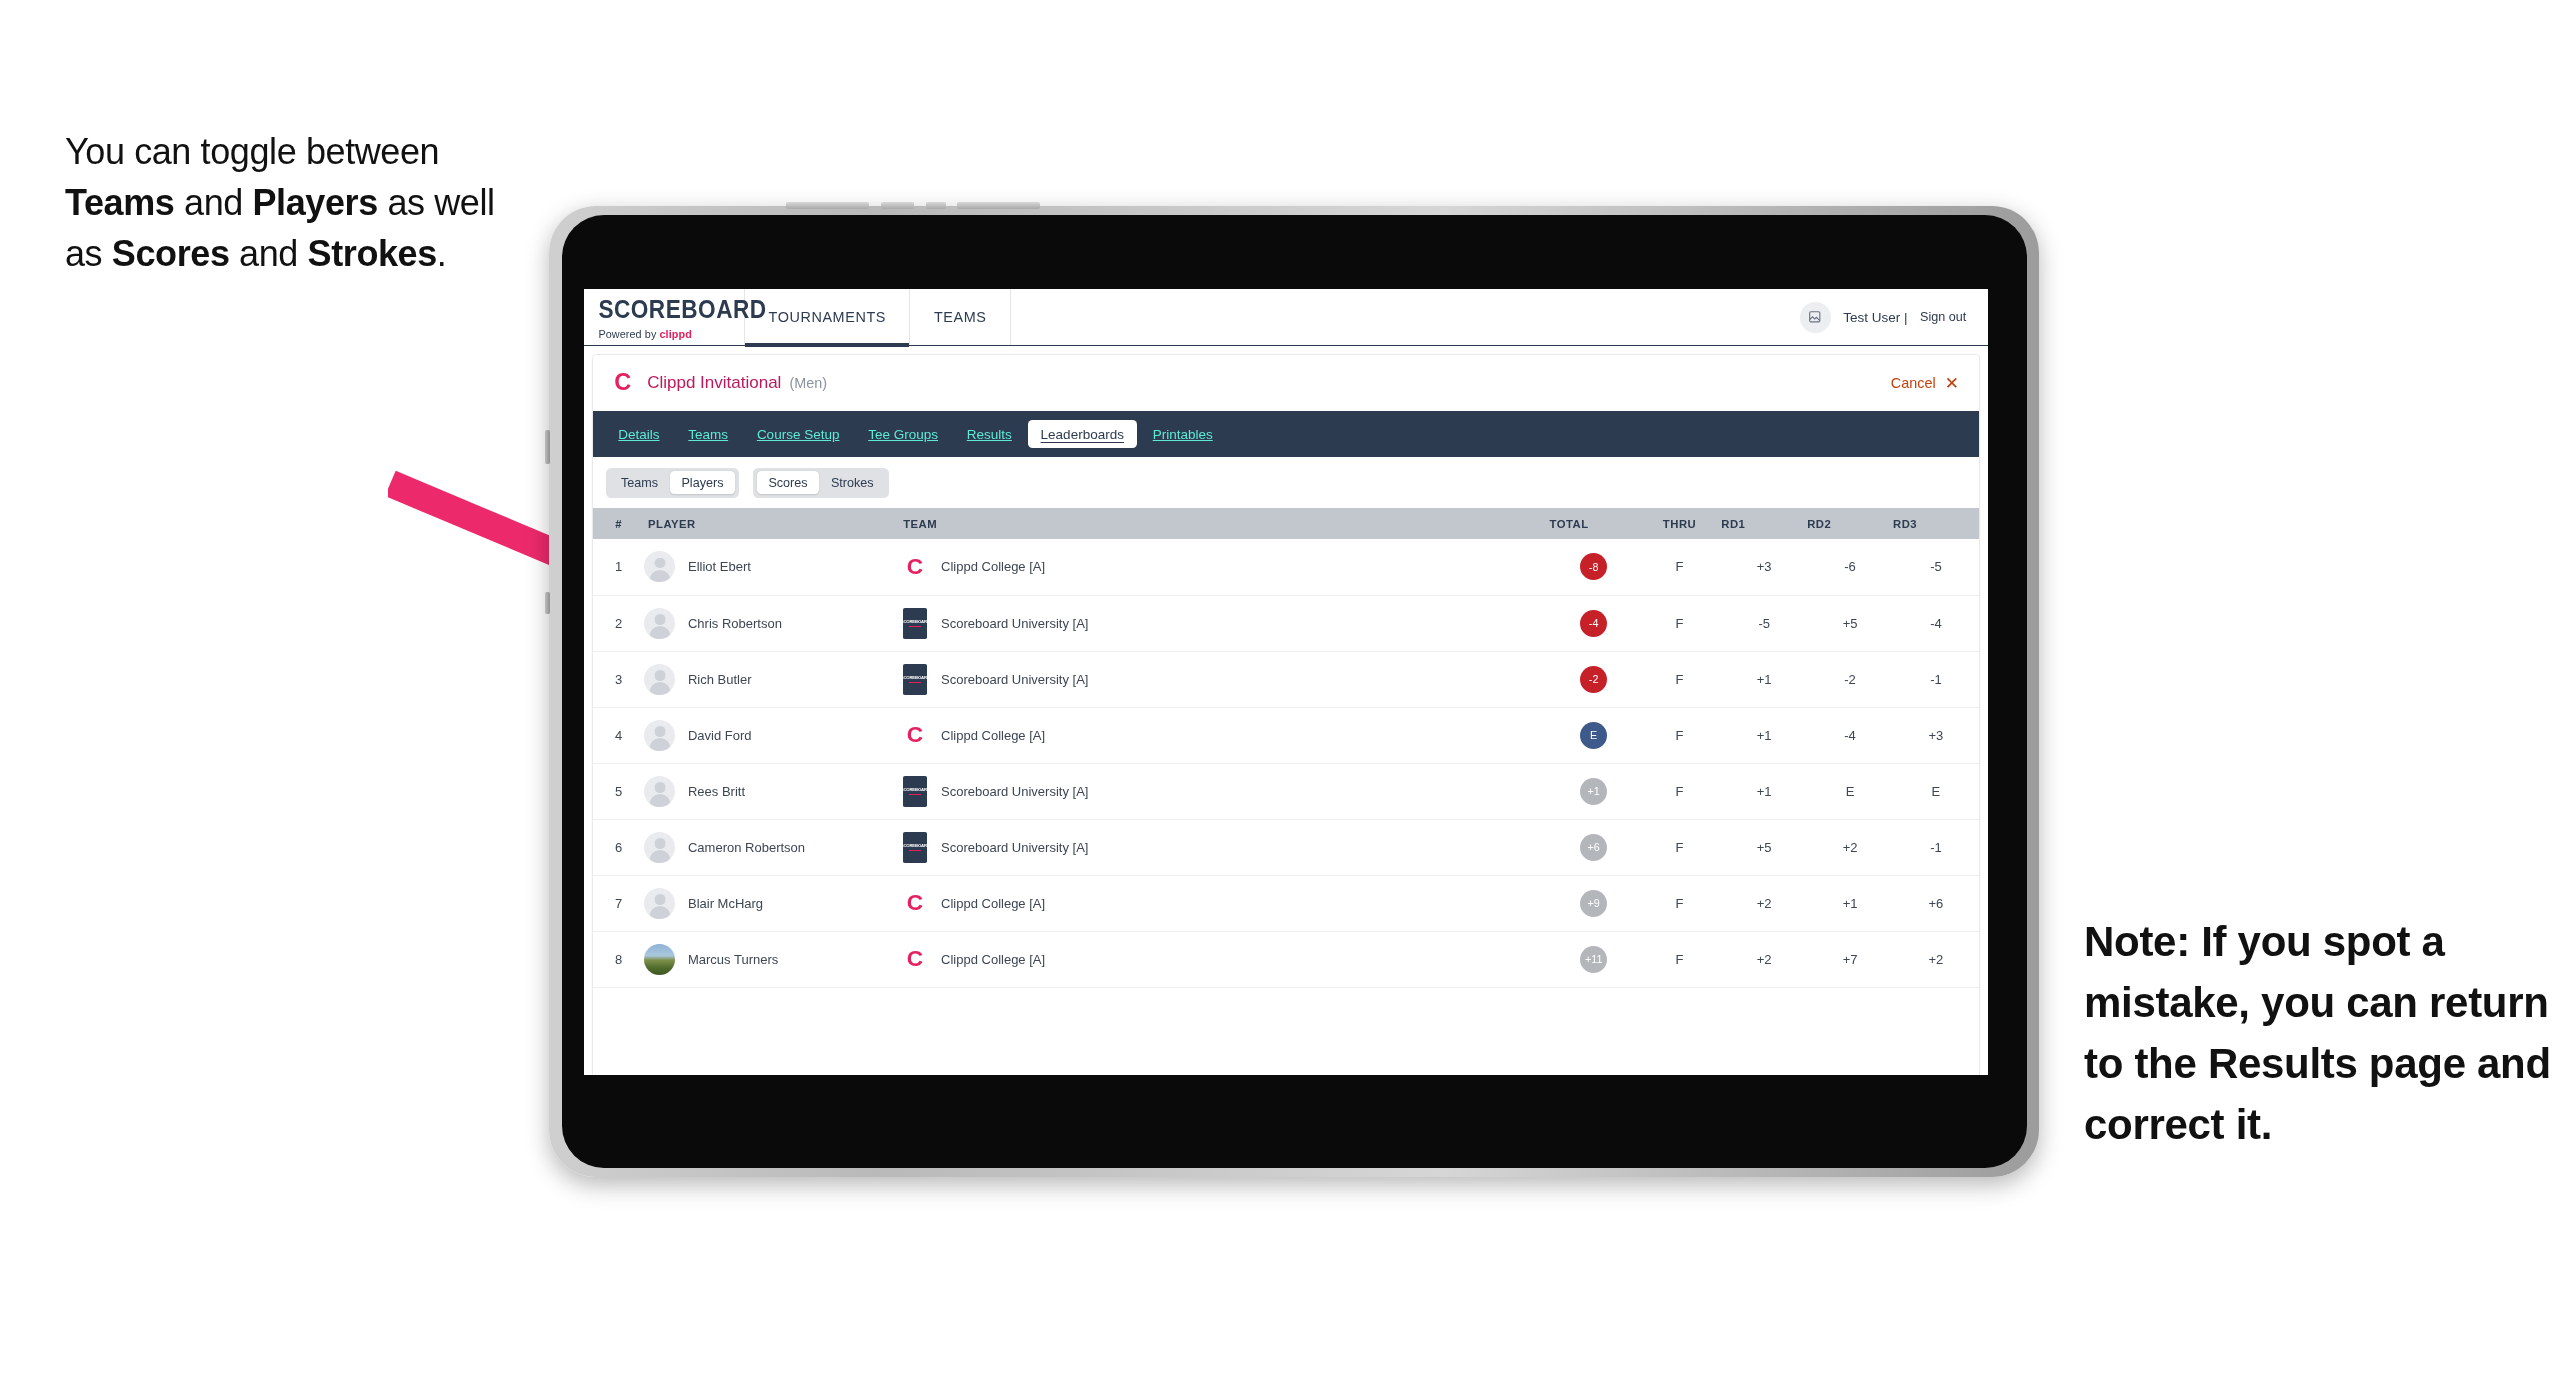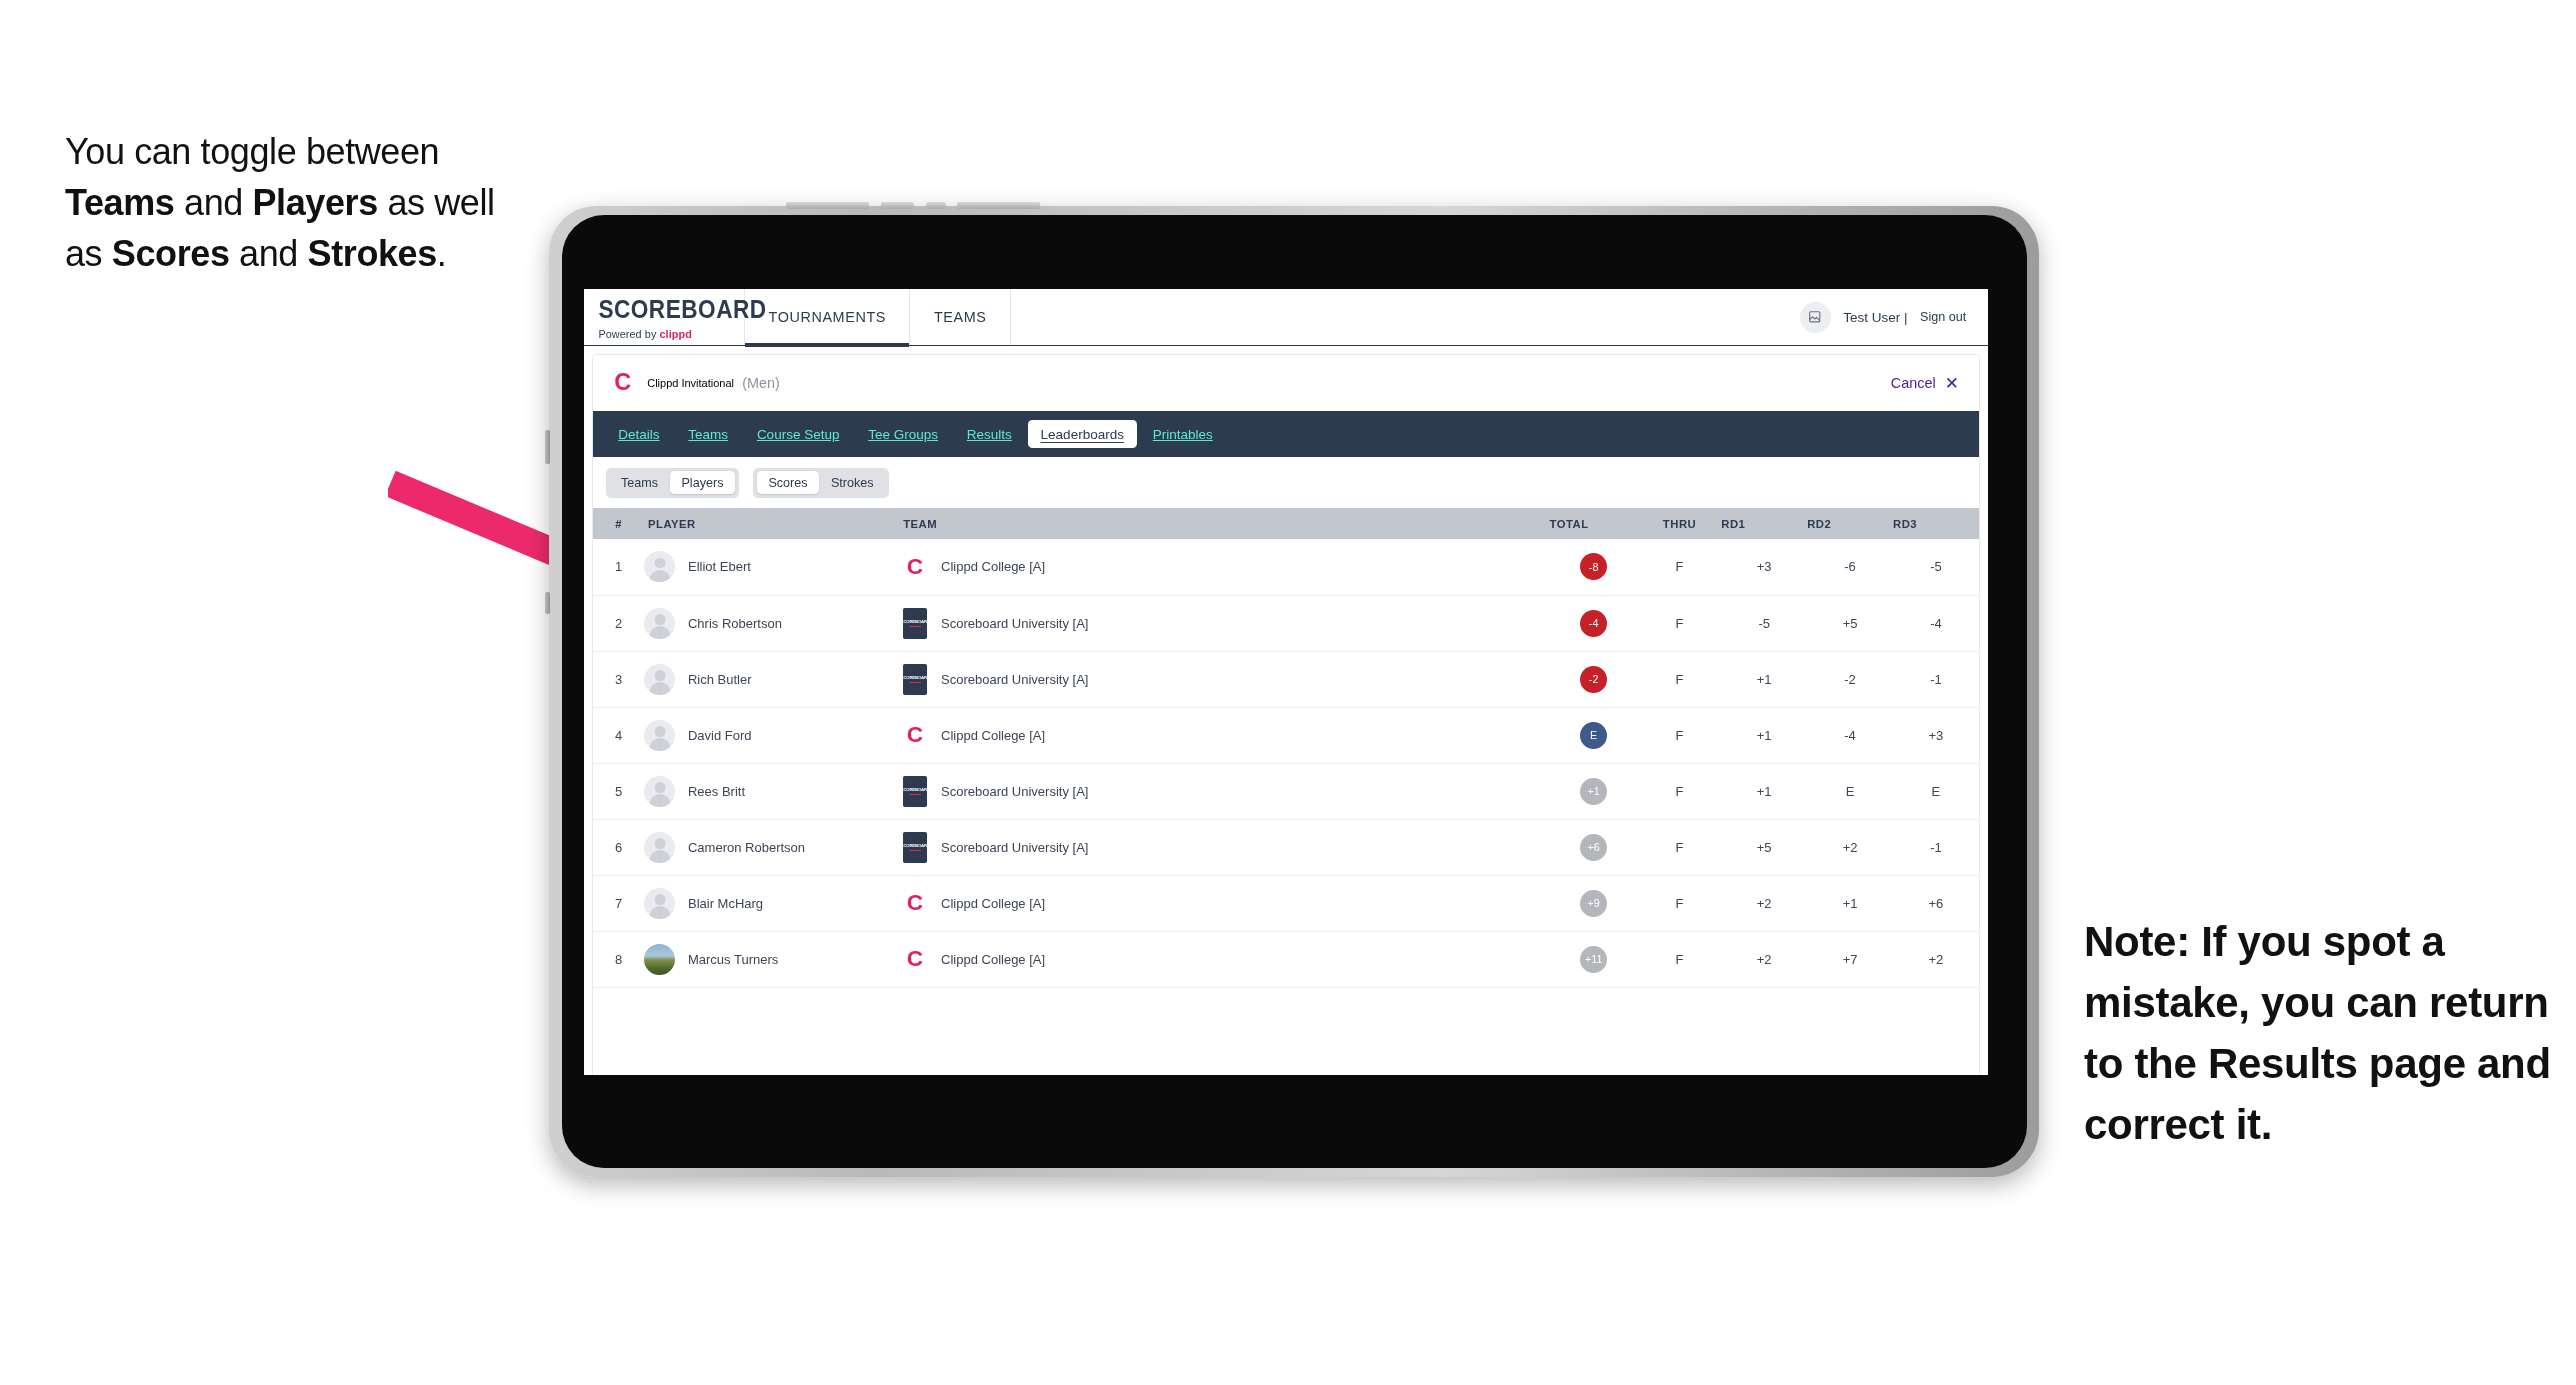--- a/index.html
+++ b/index.html
@@ -131,24 +131,24 @@
     box-shadow:0 0.9px 1.8px rgba(0,0,0,0.05);
   }
   #tourney-head {
     height:56px; display:flex; align-items:center;
     padding:0 20px 0 18px; background:#fff;
   }
   #tourney-logo {
     width:23.5px; font-size:23.5px; font-weight:700; color:#e5205f;
     text-align:center; margin-right:12.6px; line-height:1;
   }
-  #tourney-name { font-size:11px; color:#000000; }
+  #tourney-name { font-size:17px; color:#be185d; }
   #tourney-gender { font-size:14.4px; color:#8b93a1; margin-left:8.1px; }
   #tourney-spacer { flex:1; }
-  #cancel-btn { font-size:14.4px; color:#4c1d95; display:flex; align-items:center; gap:9px; cursor:pointer; }
+  #cancel-btn { font-size:14.4px; color:#c2410c; display:flex; align-items:center; gap:9px; cursor:pointer; }
   #cancel-x { font-size:17px; line-height:1; }
 
   #subnav {
     background:#2d3b50; height:46px;
     display:flex; align-items:center; padding:0 12.6px; gap:3.6px;
   }
   .subnav-tab {
     font-size:13.5px; color:#5eead4; padding:6.3px 12.6px;
     border-radius:4.5px; cursor:pointer; white-space:nowrap;text-decoration:underline;
   }

